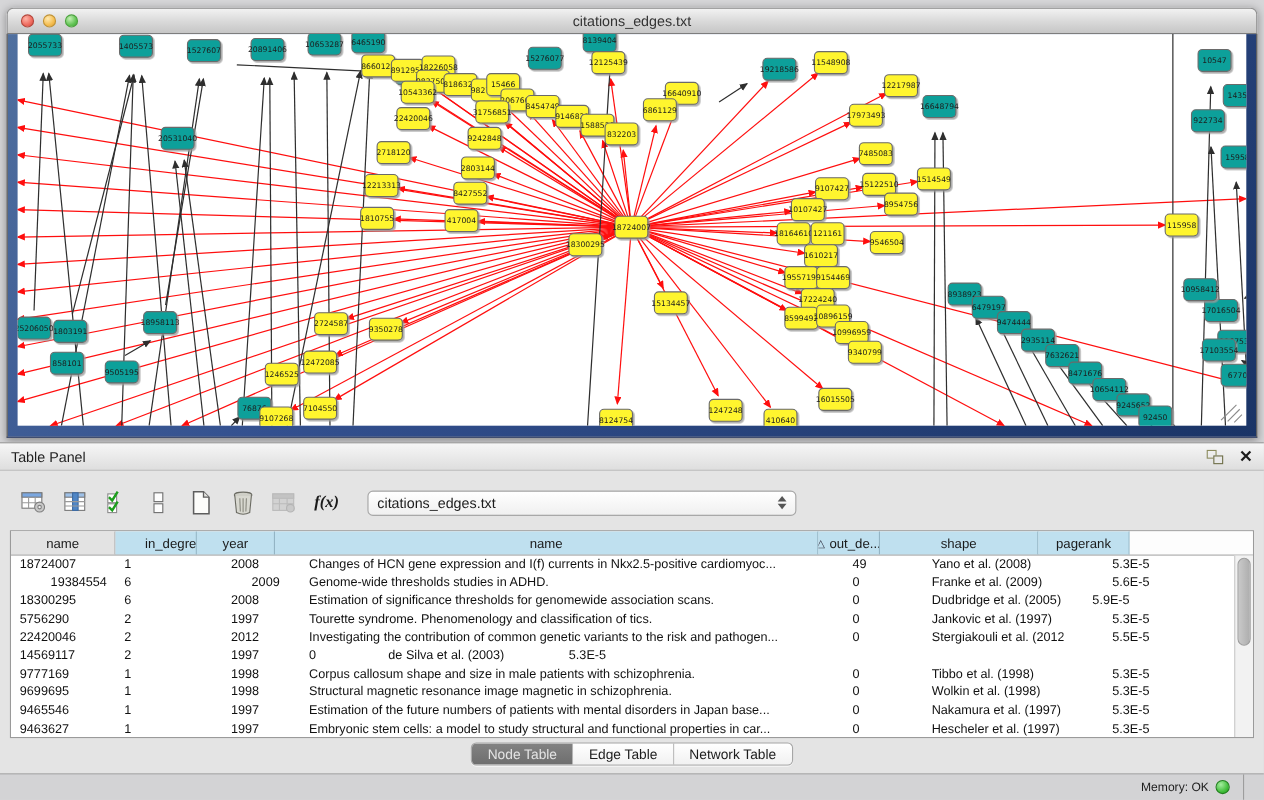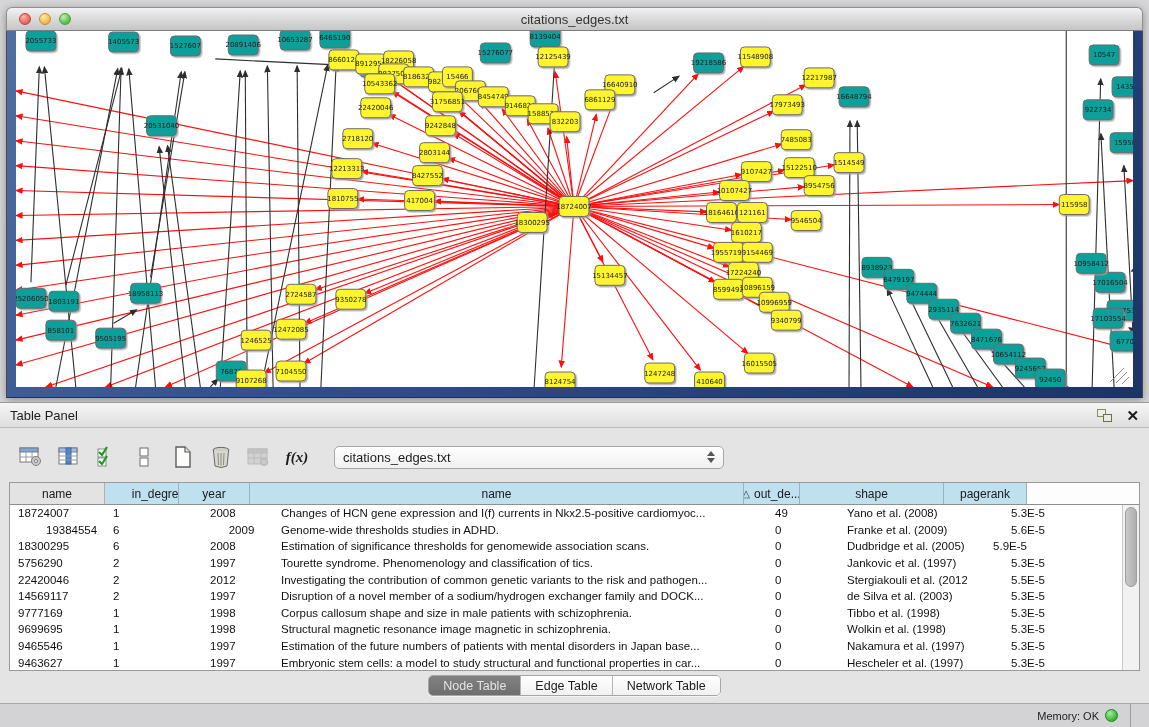--- a/index.html
+++ b/index.html
@@ -767,21 +767,20 @@
           <div class="td" style="width: 71px;">2012</div>
           <div class="td" style="width: 494px;">Investigating the contribution of common genetic variants to the risk and pathogen...</div>
           <div class="td" style="width: 56px;">0</div>
           <div class="td" style="width: 144px; padding-left: 24px;">Stergiakouli et al. (2012)</div>
           <div class="td" style="width: 83px; text-align: right; padding-right: 5px;">5.5E-5</div>
         </div>
         <div class="trow">
           <div class="td" style="width: 95px;">14569117</div>
           <div class="td" style="width: 97px;">2</div>
           <div class="td" style="width: 71px;">1997</div>
-          <div class="td" style="width: 494px;">Disruption of a novel member of a sodium/hydrogen exchanger family and DOCK...</div>
           <div class="td" style="width: 56px;">0</div>
           <div class="td" style="width: 144px; padding-left: 24px;">de Silva et al. (2003)</div>
           <div class="td" style="width: 83px; text-align: right; padding-right: 5px;">5.3E-5</div>
         </div>
         <div class="trow">
           <div class="td" style="width: 95px;">9777169</div>
           <div class="td" style="width: 97px;">1</div>
           <div class="td" style="width: 71px;">1998</div>
           <div class="td" style="width: 494px;">Corpus callosum shape and size in male patients with schizophrenia.</div>
           <div class="td" style="width: 56px;">0</div>

